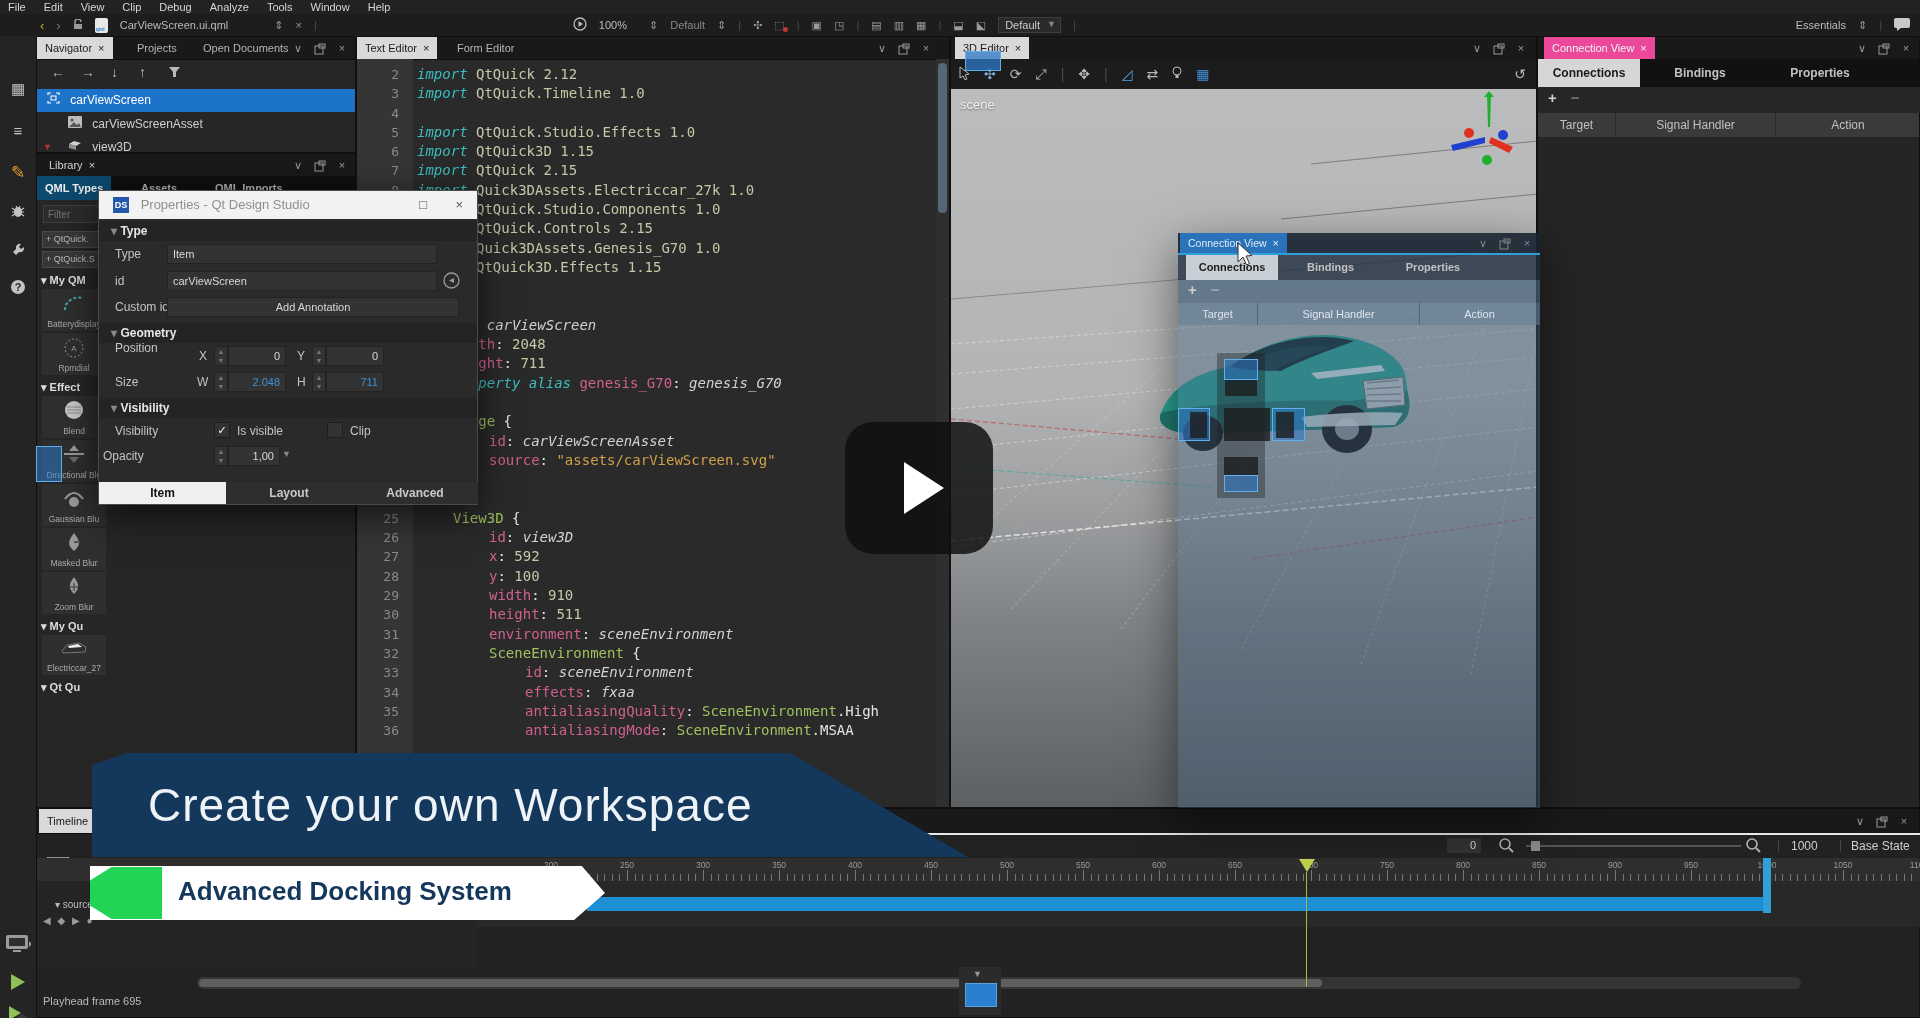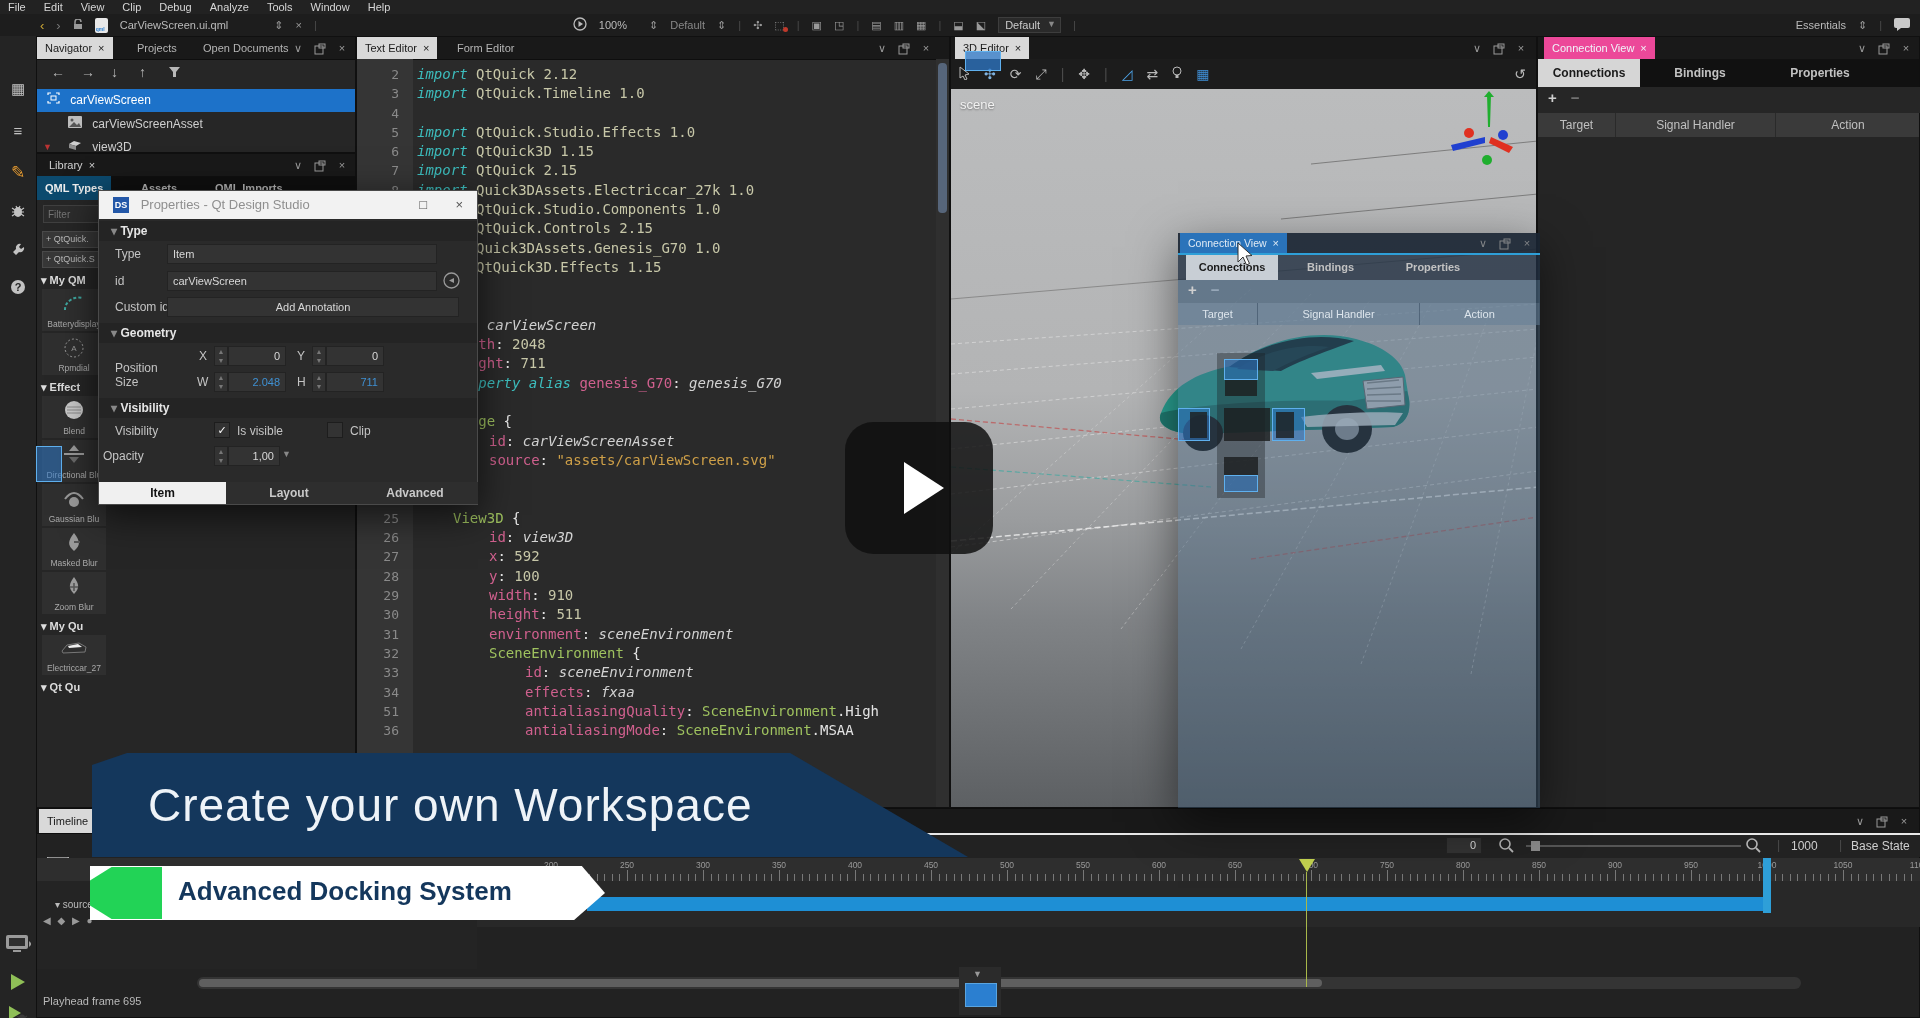--- a/index.html
+++ b/index.html
@@ -338,21 +338,21 @@
       <div class="gn">25</div>
       <div class="gn">26</div>
       <div class="gn">27</div>
       <div class="gn">28</div>
       <div class="gn">29</div>
       <div class="gn">30</div>
       <div class="gn">31</div>
       <div class="gn">32</div>
       <div class="gn">33</div>
       <div class="gn">34</div>
-      <div class="gn">51</div>
+      <div class="gn">35</div>
       <div class="gn">36</div>
     </div>
   <div id="codearea"><div class="cl" style="padding-left: 0px;"><span class="kw">import</span><span class="pl"> QtQuick 2.12</span></div><div class="cl" style="padding-left: 0px;"><span class="kw">import</span><span class="pl"> QtQuick.Timeline 1.0</span></div><div class="cl" style="padding-left: 0px;"></div><div class="cl" style="padding-left: 0px;"><span class="kw">import</span><span class="pl"> QtQuick.Studio.Effects 1.0</span></div><div class="cl" style="padding-left: 0px;"><span class="kw">import</span><span class="pl"> QtQuick3D 1.15</span></div><div class="cl" style="padding-left: 0px;"><span class="kw">import</span><span class="pl"> QtQuick 2.15</span></div><div class="cl" style="padding-left: 0px;"><span class="kw">import</span><span class="pl"> Quick3DAssets.Electriccar_27k 1.0</span></div><div class="cl" style="padding-left: 0px;"><span class="kw">import</span><span class="pl"> QtQuick.Studio.Components 1.0</span></div><div class="cl" style="padding-left: 0px;"><span class="kw">import</span><span class="pl"> QtQuick.Controls 2.15</span></div><div class="cl" style="padding-left: 0px;"><span class="kw">import</span><span class="pl"> Quick3DAssets.Genesis_G70 1.0</span></div><div class="cl" style="padding-left: 0px;"><span class="kw">import</span><span class="pl"> QtQuick3D.Effects 1.15</span></div><div class="cl" style="padding-left: 0px;"></div><div class="cl" style="padding-left: 0px;"><span class="type">Item</span><span class="wh"> {</span></div><div class="cl" style="padding-left: 36px;"><span class="prop">id</span><span class="wh">: </span><span class="val">carViewScreen</span></div><div class="cl" style="padding-left: 36px;"><span class="prop">width</span><span class="wh">: </span><span class="pl">2048</span></div><div class="cl" style="padding-left: 36px;"><span class="prop">height</span><span class="wh">: </span><span class="pl">711</span></div><div class="cl" style="padding-left: 36px;"><span class="kw">property alias</span><span class="prop"> genesis_G70</span><span class="wh">: </span><span class="val">genesis_G70</span></div><div class="cl" style="padding-left: 0px;"></div><div class="cl" style="padding-left: 36px;"><span class="type">Image</span><span class="wh"> {</span></div><div class="cl" style="padding-left: 72px;"><span class="prop">id</span><span class="wh">: </span><span class="val">carViewScreenAsset</span></div><div class="cl" style="padding-left: 72px;"><span class="prop">source</span><span class="wh">: </span><span class="str">"assets/carViewScreen.svg"</span></div><div class="cl" style="padding-left: 0px;"></div><div class="cl" style="padding-left: 0px;"></div><div class="cl" style="padding-left: 36px;"><span class="type">View3D</span><span class="wh"> {</span></div><div class="cl" style="padding-left: 72px;"><span class="prop">id</span><span class="wh">: </span><span class="val">view3D</span></div><div class="cl" style="padding-left: 72px;"><span class="prop">x</span><span class="wh">: </span><span class="pl">592</span></div><div class="cl" style="padding-left: 72px;"><span class="prop">y</span><span class="wh">: </span><span class="pl">100</span></div><div class="cl" style="padding-left: 72px;"><span class="prop">width</span><span class="wh">: </span><span class="pl">910</span></div><div class="cl" style="padding-left: 72px;"><span class="prop">height</span><span class="wh">: </span><span class="pl">511</span></div><div class="cl" style="padding-left: 72px;"><span class="prop">environment</span><span class="wh">: </span><span class="val">sceneEnvironment</span></div><div class="cl" style="padding-left: 72px;"><span class="type">SceneEnvironment</span><span class="wh"> {</span></div><div class="cl" style="padding-left: 108px;"><span class="prop">id</span><span class="wh">: </span><span class="val">sceneEnvironment</span></div><div class="cl" style="padding-left: 108px;"><span class="prop">effects</span><span class="wh">: </span><span class="val">fxaa</span></div><div class="cl" style="padding-left: 108px;"><span class="prop">antialiasingQuality</span><span class="wh">: </span><span class="type">SceneEnvironment</span><span class="wh">.High</span></div><div class="cl" style="padding-left: 108px;"><span class="prop">antialiasingMode</span><span class="wh">: </span><span class="type">SceneEnvironment</span><span class="wh">.MSAA</span></div></div>
   <div id="escroll">
       <div id="ethumb"></div>
     </div>
 </div>
 
 <div class="panel" id="vp">
   <div class="phead">
@@ -751,21 +751,21 @@
   <span class="dfield" style="left:68px;top:53px;width:270px;height:20px">Item</span>
   <span class="dlbl" style="left:16px;top:83px">id</span>
   <span class="dfield" style="left:68px;top:80px;width:270px;height:20px">carViewScreen</span>
   <span class="abs" style="left:344px;top:81px"><svg width="17" height="17">
         <circle cx="8.5" cy="8.5" r="7.5" fill="none" stroke="#999" stroke-width="1.3"></circle>
         <path d="M11 6 L6 8.5 L11 11 Z" fill="#999"></path>
       </svg></span>
   <span class="dlbl" style="left:16px;top:109px">Custom id</span>
   <span class="dfield" style="left:68px;top:106px;width:292px;height:20px;text-align:center">Add Annotation</span>
   <div class="dsec" style="top:132px"><span style="margin-left:12px;color:#888">▾</span>&nbsp;<span>Geometry</span></div>
-  <span class="dlbl" style="left:16px;top:170px">Position</span>
+  <span class="dlbl" style="left:16px;top:150px">Position</span>
   <span class="dlbl" style="left:100px;top:158px">X</span>
   <span class="spin" style="left:115px;top:155px;height:20px">▲<br>▼</span>
   <span class="dfield num" style="left:129px;top:155px;width:58px;height:20px">0</span>
   <span class="dlbl" style="left:198px;top:158px">Y</span>
   <span class="spin" style="left:213px;top:155px;height:20px">▲<br>▼</span>
   <span class="dfield num" style="left:227px;top:155px;width:58px;height:20px">0</span>
   <span class="dlbl" style="left:16px;top:184px">Size</span>
   <span class="dlbl" style="left:98px;top:184px">W</span>
   <span class="spin" style="left:115px;top:181px;height:20px">▲<br>▼</span>
   <span class="dfield num bluval" style="left:129px;top:181px;width:58px;height:20px">2.048</span>

